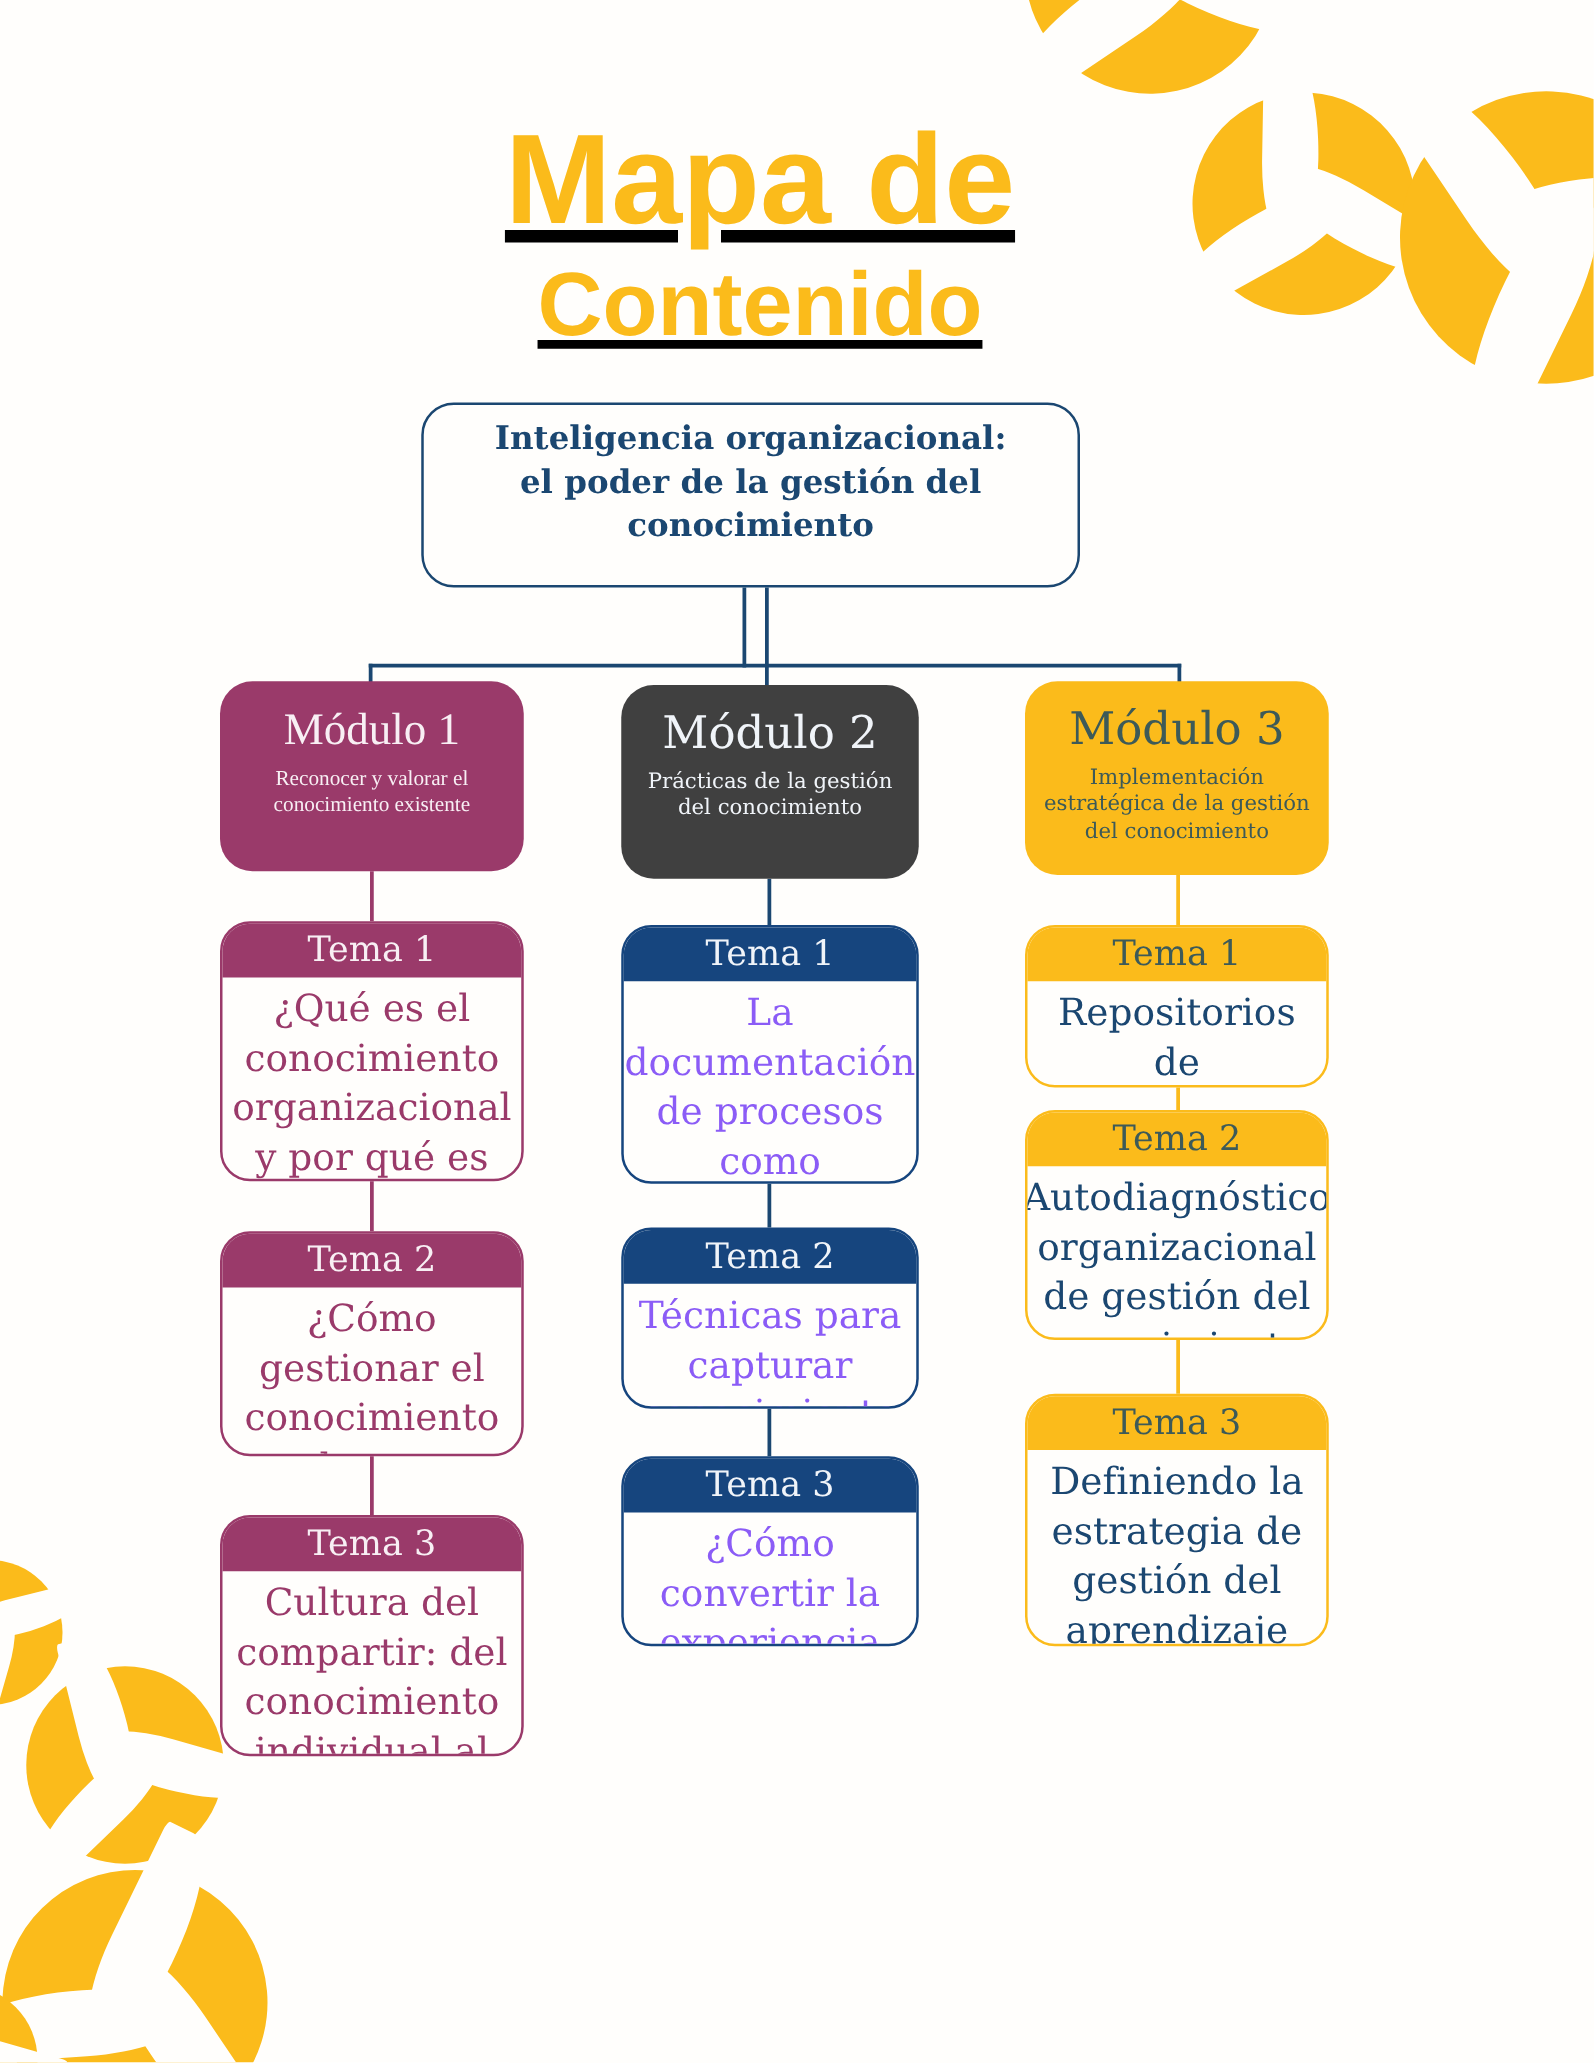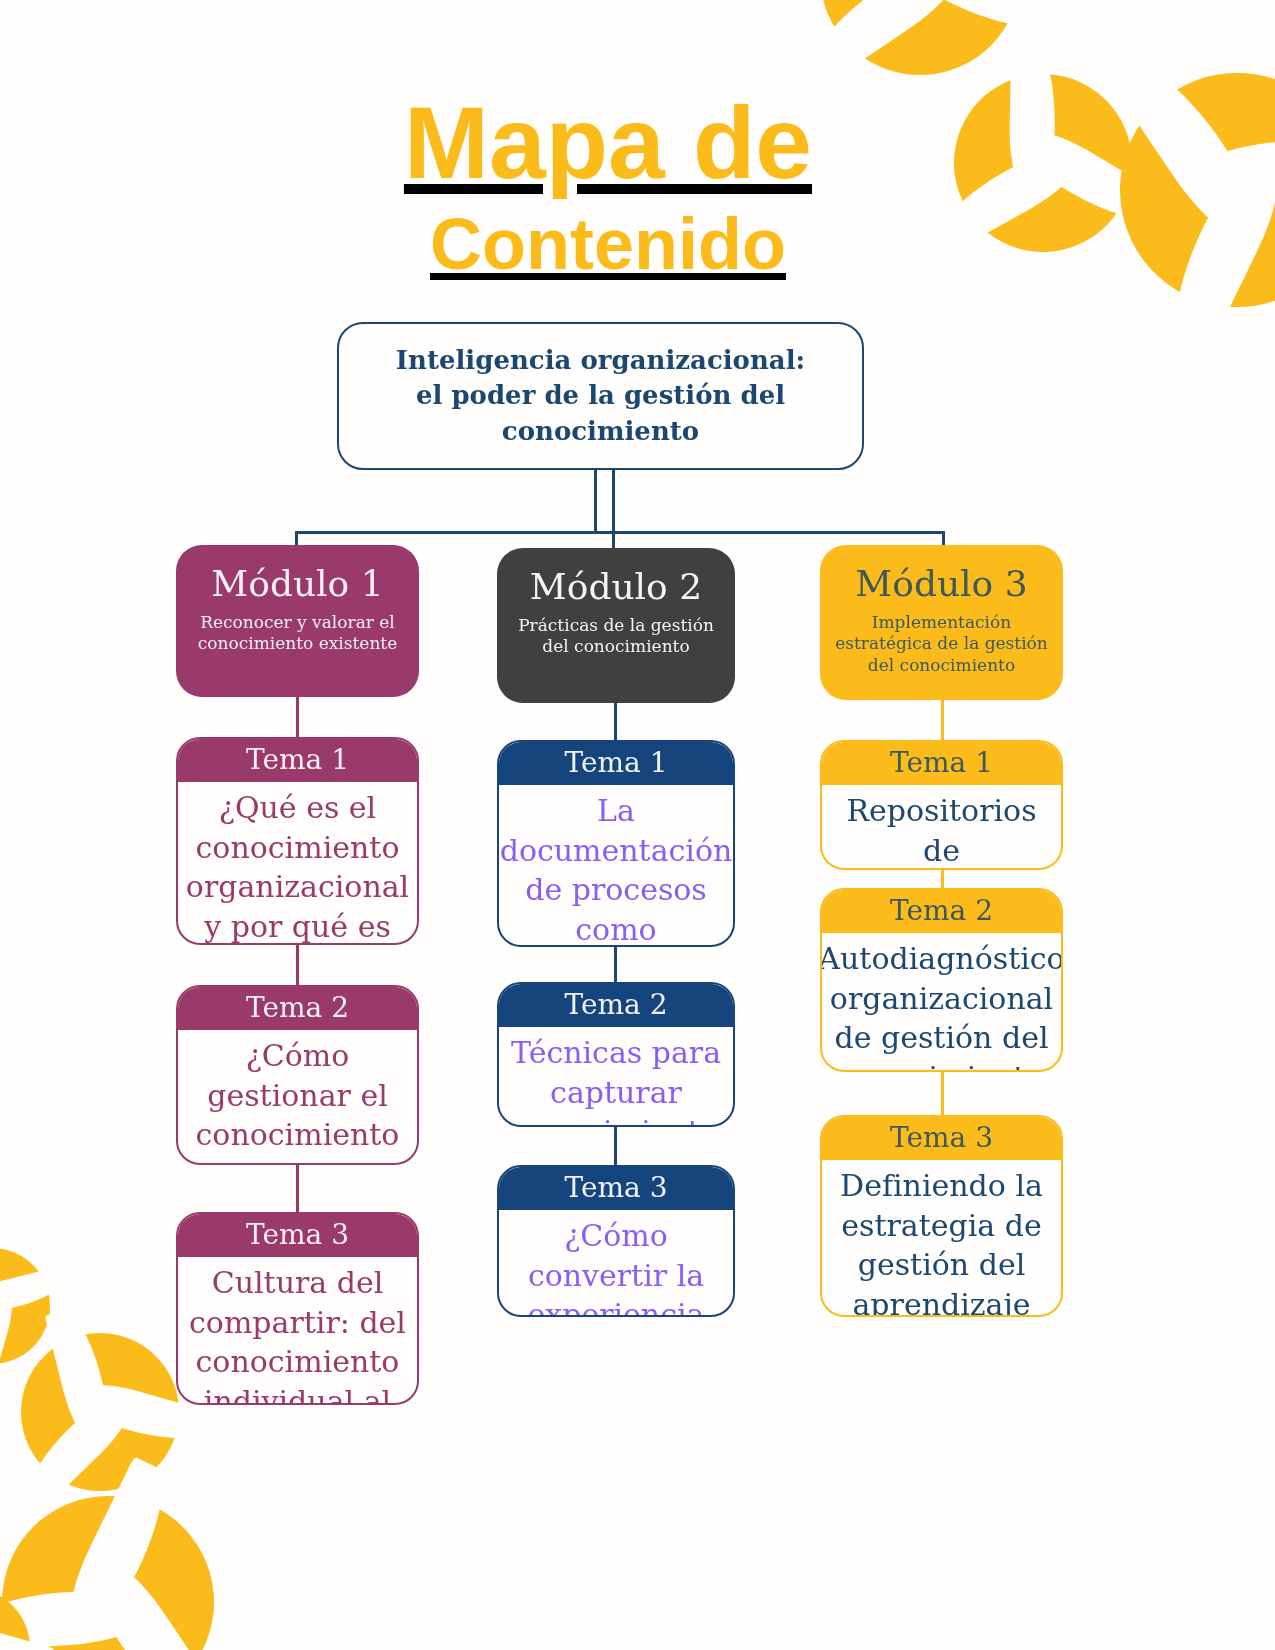--- a/index.html
+++ b/index.html
@@ -22,42 +22,42 @@
   .title-line2{
     font-family:"Liberation Sans", sans-serif;
     font-weight:600;font-size:72px;line-height:1;
     color:#FBBB1B;margin:14px 0 0 0;
   }
 
   
   .root-node{
     position:absolute;left:337px;top:322px;width:527px;height:148px;
     border:2px solid #1B4771;border-radius:26px;background:#fffefc;
-    display:flex;align-items:center;justify-content:center;
+    display:flex;align-items:flex-start;justify-content:center;
     box-sizing:border-box;padding:10px 42px;
   }
   .root-node span{
     color:#1B4771;font-weight:700;font-size:26px;line-height:1.35;text-align:center;
   }
 
   
   .line{position:absolute;}
   .navy{background:#1B4771;}
   .purple-bg{background:#9A3A6A;}
   .yellow-bg{background:#FBBB1B;}
 
   
   .module{
     position:absolute;border-radius:26px;
     display:flex;flex-direction:column;align-items:center;justify-content:flex-start;
     box-sizing:border-box;padding-top:16px;text-align:center;
   }
   .module .m-title{font-size:36px;line-height:1.25;}
   .module .m-sub{font-size:17px;line-height:1.25;margin-top:6px;padding:0 14px;}
-  .module-1{left:176px;top:545px;width:243px;height:152px;background:#9A3A6A;}
+  .module-1{left:176px;top:545px;width:243px;height:152px;background:#9A3A6A;font-family:Liberation Serif, serif;}
   .module-2{left:497px;top:548px;width:238px;height:155px;background:#404040;}
   .module-3{left:820px;top:545px;width:243px;height:155px;background:#FBBB1B;}
   .module-1 .m-title,.module-1 .m-sub{color:#F8EFF4;}
   .module-2 .m-title,.module-2 .m-sub{color:#F0F4F9;}
   .module-3 .m-title,.module-3 .m-sub{color:#3D5A58;}
 
   
   .tema{
     position:absolute;border-radius:24px;box-sizing:border-box;
     display:flex;flex-direction:column;overflow:hidden;background:#fffefc;

